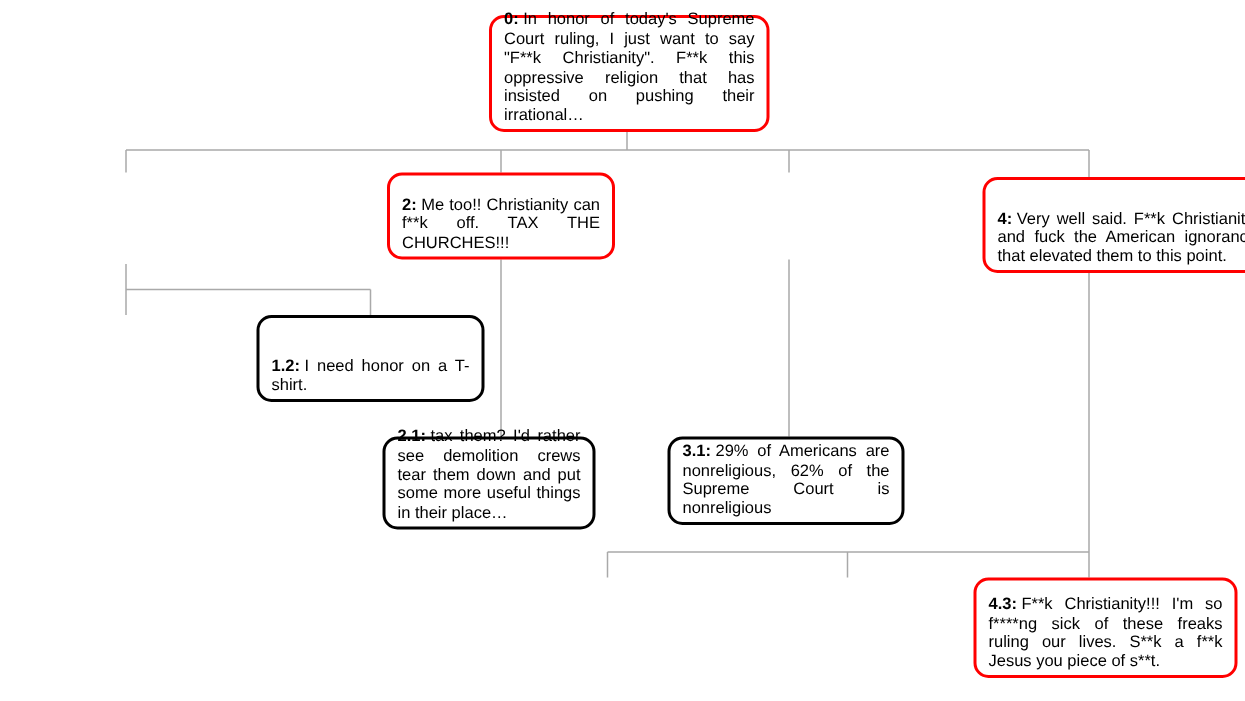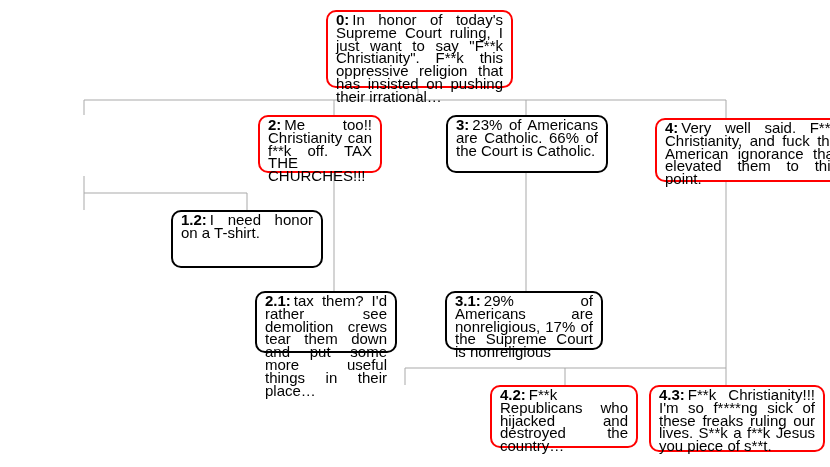--- a/index.html
+++ b/index.html
@@ -2,22 +2,22 @@
 <html><head>
 <meta charset="utf-8">
 <style>
   html,body{margin:0;padding:0;background:#ffffff;}
   body{width:830px;height:467px;position:relative;font-family:"Liberation Sans",sans-serif;}
   .canvas{position:absolute;left:0;top:0;width:830px;height:467px;}
   svg.connectors{position:absolute;left:0;top:0;}
   .node{
     position:absolute;box-sizing:border-box;
     border:2px solid #000000;border-radius:10px;background:#ffffff;
-    display:flex;align-items:flex-start;
-    padding:2px 8px;font-size:15px;line-height:12.8px;color:#000000;
+    display:flex;align-items:flex-end;
+    padding:2px 8px;font-size:11px;line-height:12.8px;color:#000000;
   }
   .node.red{border-color:#ff0000;}
   .node .txt{width:100%;text-align:justify;}
   .node .txt b{margin-right:3px;}
 </style>
 </head>
 <body>
 
 <div class="canvas">
 
@@ -27,47 +27,41 @@
              M334,173 V291
              M526,173 V291
              M726,182 V385 M405,368 H726 M405,368 V385 M565,368 V385" fill="none" stroke="#a9a9a9" stroke-width="1"></path>
   </svg>
 
   <div class="node red" style="left:326px;top:10px;width:187px;height:78px">
     <div class="txt"><b>0:</b><span>In honor of today's Supreme Court ruling, I just want to say "F**k Christianity". F**k this oppressive religion that has insisted on pushing their irrational…</span></div>
   </div>
 
 
-  <div class="node red" style="left:258px;top:115px;width:124px;height:58px">
+  <div class="node red" style="left:258px;top:115px;width:152px;height:58px">
     <div class="txt"><b>2:</b><span>Me too!! Christianity can f**k off. TAX THE CHURCHES!!!</span></div>
   </div>
 
-  <div class="node" style="left:446px;top:115px;width:162px;height:58px">
-    <div class="txt"><b>3:</b><span>23% of Americans are Catholic. 66% of the Court is Catholic.</span></div>
-  </div>
 
   <div class="node red" style="left:655px;top:118px;width:193px;height:64px">
     <div class="txt"><b>4:</b><span>Very well said. F**k Christianity, and fuck the American ignorance that elevated them to this point.</span></div>
   </div>
 
 
   <div class="node" style="left:171px;top:210px;width:152px;height:58px">
     <div class="txt"><b>1.2:</b><span>I need honor on a T-shirt.</span></div>
   </div>
 
   <div class="node" style="left:255px;top:291px;width:142px;height:62px">
     <div class="txt"><b>2.1:</b><span>tax them? I'd rather see demolition crews tear them down and put some more useful things in their place…</span></div>
   </div>
 
   <div class="node" style="left:445px;top:291px;width:158px;height:59px">
-    <div class="txt"><b>3.1:</b><span>29% of Americans are nonreligious, 17% of the Supreme Court is nonreligious</span></div>
+    <div class="txt"><b>3.1:</b><span>29% of Americans are nonreligious, 62% of the Supreme Court is nonreligious</span></div>
   </div>
 
 
-  <div class="node red" style="left:490px;top:385px;width:148px;height:63px">
-    <div class="txt"><b>4.2:</b><span>F**k Republicans who hijacked and destroyed the country…</span></div>
-  </div>
 
   <div class="node red" style="left:649px;top:385px;width:176px;height:67px">
     <div class="txt"><b>4.3:</b><span>F**k Christianity!!! I'm so f****ng sick of these freaks ruling our lives. S**k a f**k Jesus you piece of s**t.</span></div>
   </div>
 
 </div>
 
 </body></html>

